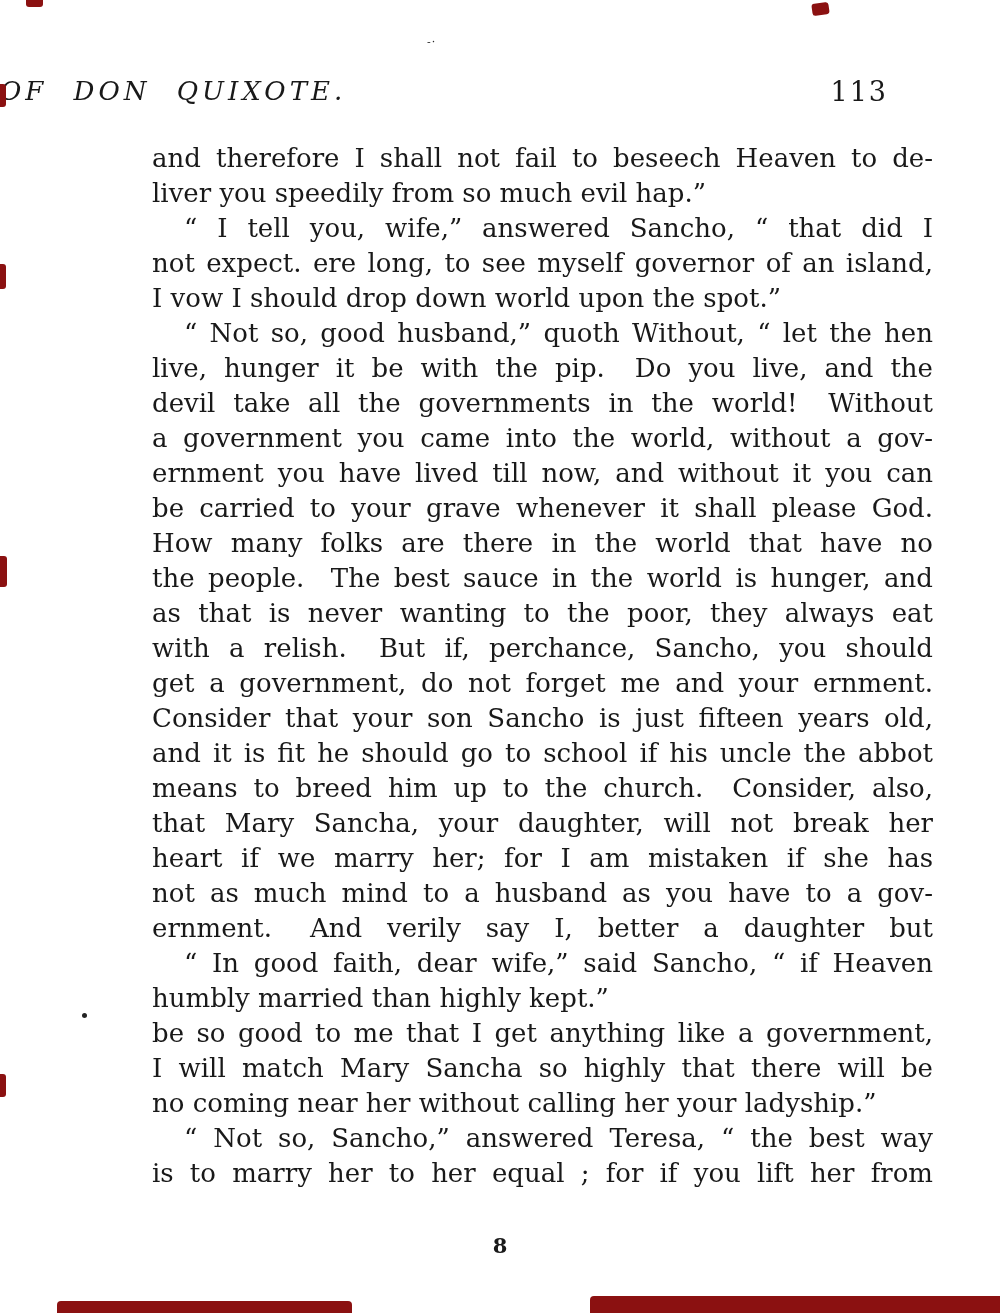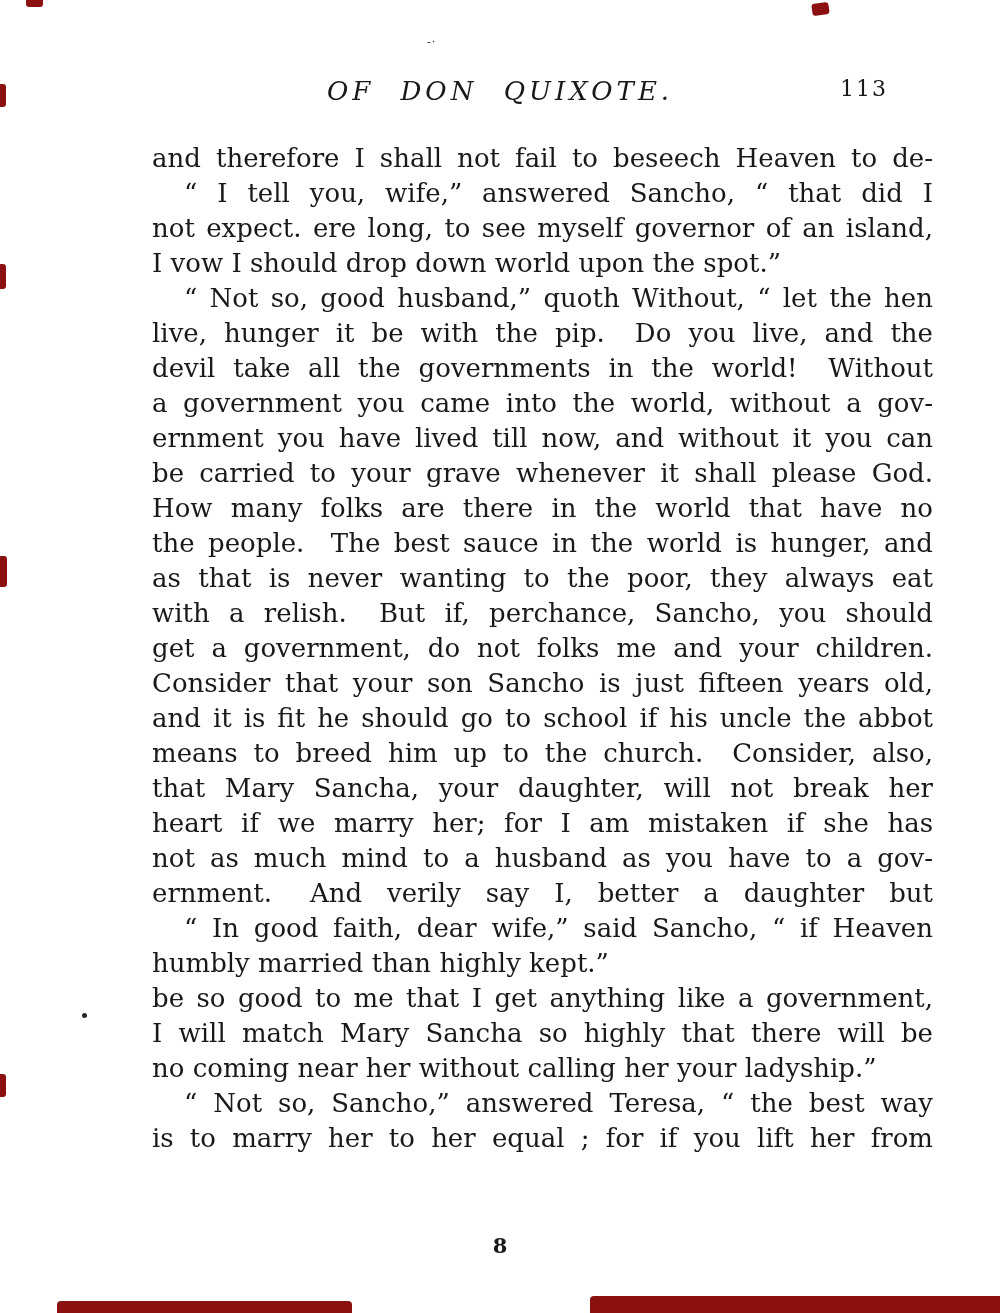--- a/index.html
+++ b/index.html
@@ -14,31 +14,31 @@
   }
   
   .header {
     position: absolute;
     top: 76px; left: 0; right: 0;
     height: 38px;
   }
   .header .title {
     position: absolute;
     left: 0; right: 0;
-    text-align: center;
+    text-align: left;
     font-style: italic;
     font-size: 26px;
     letter-spacing: 4px;
     word-spacing: 14px;
   }
   .header .pagenum {
     position: absolute;
     right: 112px;
     top: 0;
-    font-size: 22px;
+    font-size: 27px;
     letter-spacing: 2px;
   }
   
   .body {
     position: absolute;
     top: 141px;
     left: 133px;
     width: 800px;
     font-size: 26px;
     line-height: 35px;
@@ -95,34 +95,35 @@
 
   <div class="speck-top">-·</div>
 
   <div class="header">
     <div class="title">OF DON QUIXOTE.</div>
     <div class="pagenum">113</div>
   </div>
 
   <div class="body">
       <div class="line">and therefore I shall not fail to beseech Heaven to de-</div>
+      <div class="line rag">liver you speedily from so much evil hap.”</div>
       <div class="line indent">“ I tell you, wife,” answered Sancho, “ that did I</div>
       <div class="line">not expect. ere long, to see myself governor of an island,</div>
       <div class="line rag">I vow I should drop down world upon the spot.”</div>
       <div class="line indent">“ Not so, good husband,” quoth Without, “ let the hen</div>
       <div class="line">live, hunger it be with the pip.  Do you live, and the</div>
       <div class="line">devil take all the governments in the world!  Without</div>
       <div class="line">a government you came into the world, without a gov-</div>
       <div class="line">ernment you have lived till now, and without it you can</div>
       <div class="line">be carried to your grave whenever it shall please God.</div>
       <div class="line">How many folks are there in the world that have no</div>
       <div class="line">the people.  The best sauce in the world is hunger, and</div>
       <div class="line">as that is never wanting to the poor, they always eat</div>
       <div class="line">with a relish.  But if, perchance, Sancho, you should</div>
-      <div class="line">get a government, do not folks me and your children.</div>
+      <div class="line">get a government, do not forget me and your ernment.</div>
       <div class="line">Consider that your son Sancho is just fifteen years old,</div>
       <div class="line">and it is fit he should go to school if his uncle the abbot</div>
       <div class="line">means to breed him up to the church.  Consider, also,</div>
       <div class="line">that Mary Sancha, your daughter, will not break her</div>
       <div class="line">heart if we marry her; for I am mistaken if she has</div>
       <div class="line">not as much mind to a husband as you have to a gov-</div>
       <div class="line">ernment.  And verily say I, better a daughter but</div>
       <div class="line indent">“ In good faith, dear wife,” said Sancho, “ if Heaven</div>
       <div class="line rag">humbly married than highly kept.”</div>
       <div class="line">be so good to me that I get anything like a government,</div>

